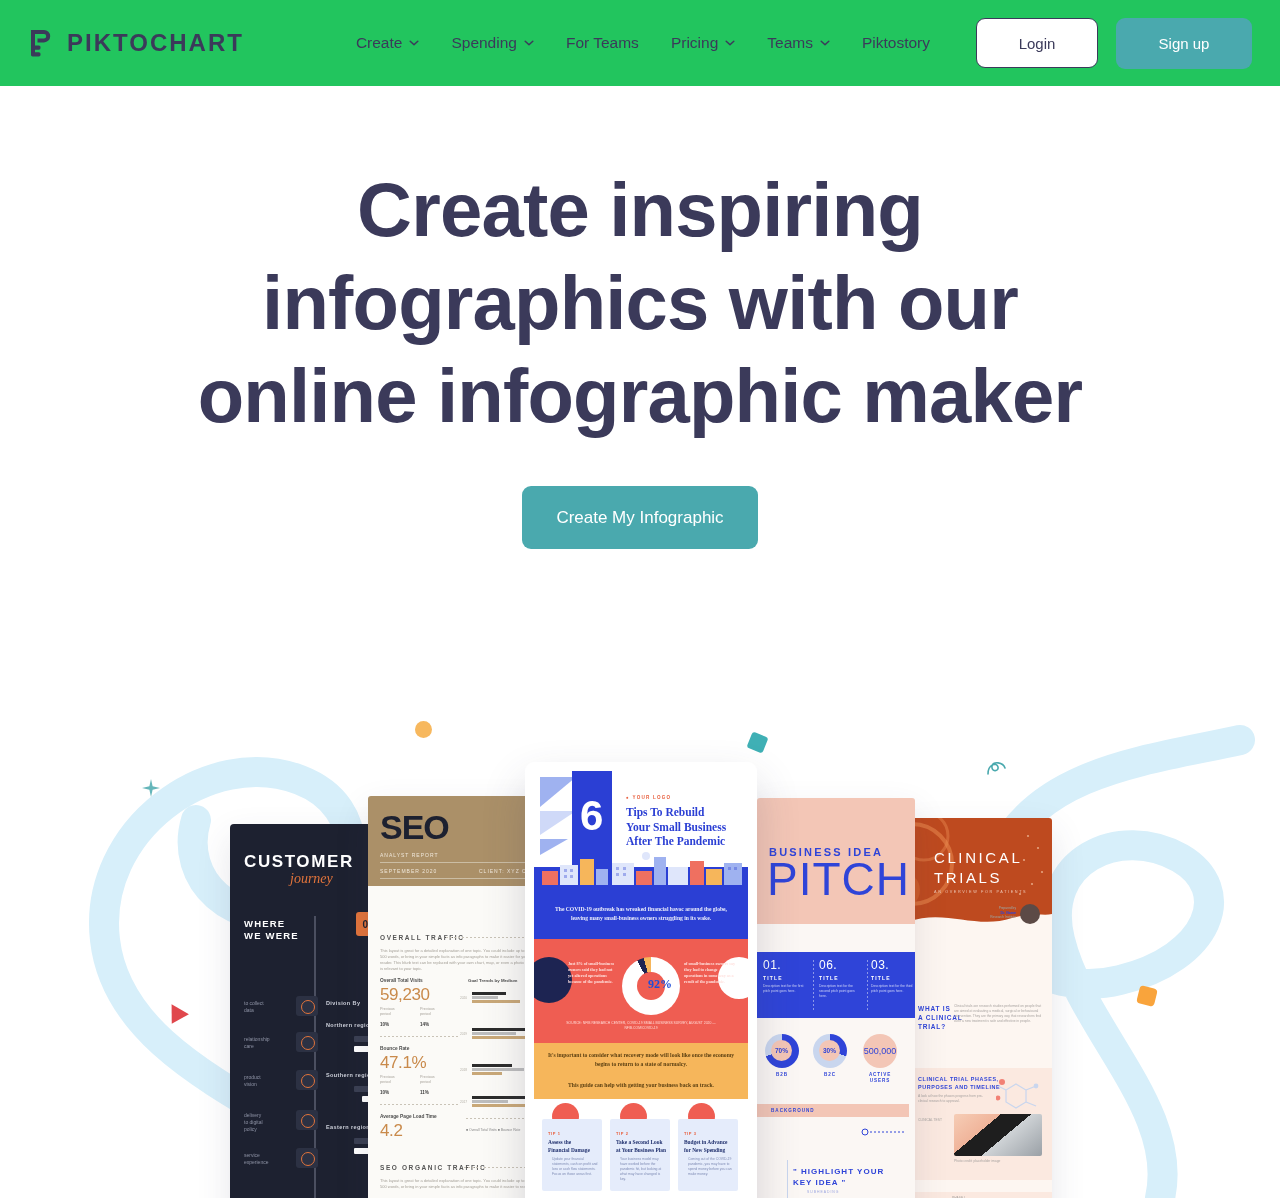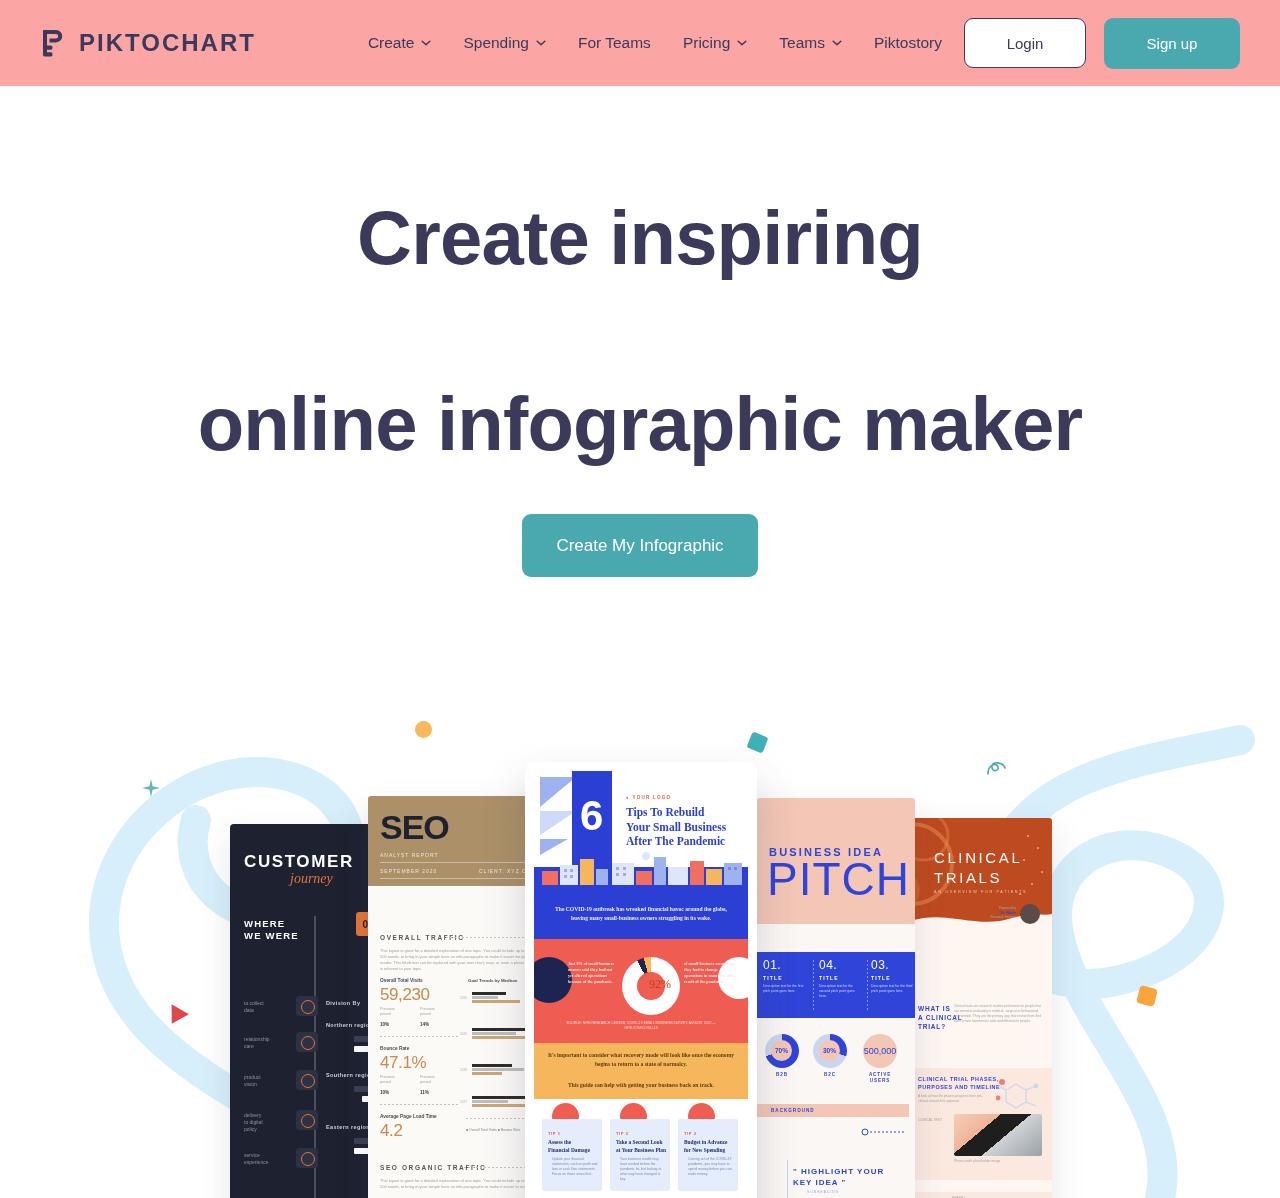--- a/index.html
+++ b/index.html
@@ -7,22 +7,22 @@
   body {
     font-family:"Liberation Sans", sans-serif;
     background:#ffffff;
     color:#3b3a5a;
     -webkit-font-smoothing:antialiased;
   }
 
   
   .site-header{
     position:relative; width:1280px; height:86px;
-    display:flex; align-items:center; padding:0 40px;
-    background:#fca5a5; z-index:50;
+    display:flex; align-items:center; padding:0 28px;
+    background:#22c55e; z-index:50;
   }
   .brand{ display:flex; align-items:center; gap:11px; cursor:pointer; }
   .brand-mark{ width:28px; height:30px; flex:0 0 auto; }
   .brand-text{
     font-size:24px; font-weight:700; letter-spacing:2.0px;
     color:#3b3a5a; line-height:1;
   }
   .main-nav{
     display:flex; align-items:center; gap:0;
     margin-left:96px;
@@ -44,21 +44,21 @@
   .btn-signup{
     width:136px; height:51px; border:none; border-radius:9px;
     background:#4aa9ae; color:#fff; font-size:15px;
     font-family:inherit; cursor:pointer;
     display:flex; align-items:center; justify-content:center;
   }
 
   
   .hero{ position:relative; width:1280px; text-align:center; z-index:20; }
   .hero-title{
-    margin-top:105px;
+    margin-top:77px;
     font-size:76px; line-height:93px; font-weight:700;
     color:#3b3a5a; letter-spacing:-0.8px;
   }
   .hero-cta{
     margin-top:44px;
     display:inline-flex; align-items:center; justify-content:center;
     height:63px; padding:0 34px; border:none; border-radius:9px;
     background:#4aa9ae; color:#fff; font-size:17px;
     font-family:inherit; cursor:pointer;
   }
@@ -162,21 +162,21 @@
   .tp-bandtxt{ position:absolute; left:16px; right:16px; top:134px;
      color:#eceefb; font-family:"Liberation Serif",serif; font-weight:700;
      font-size:5.6px; line-height:8.5px; text-align:center; }
   .tp-red{ position:absolute; left:0; right:0; top:168px; height:104px;
      background:#ef5d52; }
   .tp-donut{ position:absolute; left:88px; top:186px; width:58px; height:58px;
      border-radius:50%; }
   .tp-donuthole{ position:absolute; left:103px; top:201px; width:28px;height:28px;
      border-radius:50%; background:#ef5d52; }
   .tp-92{ position:absolute; left:88px; top:206px; width:76px; text-align:center;
-     color:#c2410c; font-family:"Liberation Serif",serif; font-weight:400;
+     color:#1d4ed8; font-family:"Liberation Serif",serif; font-weight:700;
      font-size:12px; }
   .tp-lcirc{ position:absolute; left:-8px; top:186px; width:46px;height:46px;
      border-radius:50%; background:#1d2452; }
   .tp-rcirc{ position:absolute; right:-12px; top:186px; width:42px;height:42px;
      border-radius:50%; background:#fff; }
   .tp-redtxt{ position:absolute; font-size:4.2px; line-height:6px; color:#ffe2df;
      font-family:"Liberation Serif",serif; font-weight:700; }
   .tp-src{ position:absolute; left:24px; right:24px; top:250px; text-align:center;
      font-size:3.4px; line-height:5px; color:#ffd9d4; }
   .tp-yellow{ position:absolute; left:0;right:0; top:272px; height:56px;
@@ -327,21 +327,21 @@
 
   <div class="header-actions">
     <button class="btn-login">Login</button>
     <button class="btn-signup">Sign up</button>
   </div>
 </header>
 
 <section class="hero">
   <h1 class="hero-title">
     <span>Create inspiring</span><br>
-    <br>
+    <span>infographics with our</span><br>
     <span>online infographic maker</span>
   </h1>
   <button class="hero-cta">Create My Infographic</button>
 </section>
 
 <div class="stage">
 
   <svg class="swoosh" viewBox="0 0 1280 558">
     <path d="M390 558 C 300 470 120 430 105 300 C 92 190 210 105 300 140
              C 372 168 360 250 300 270 C 235 292 178 240 196 180" fill="none" stroke="#d7effa" stroke-width="30" stroke-linecap="round"></path>
@@ -549,21 +549,21 @@
       <div class="pt-big">PITCH</div>
 
       <div class="pt-blue"></div>
       <div class="pt-col" style="left:6px;">
         <div class="pt-cn">01.</div>
         <div class="pt-ct">TITLE</div>
         <div class="pt-cb">Description text for the first pitch point goes here.</div>
       </div>
       <div class="pt-vdiv" style="left:56px;"></div>
       <div class="pt-col" style="left:62px;">
-        <div class="pt-cn">04.</div>
+        <div class="pt-cn">06.</div>
         <div class="pt-ct">TITLE</div>
         <div class="pt-cb">Description text for the second pitch point goes here.</div>
       </div>
       <div class="pt-vdiv" style="left:110px;"></div>
       <div class="pt-col" style="left:114px;">
         <div class="pt-cn">03.</div>
         <div class="pt-ct">TITLE</div>
         <div class="pt-cb">Description text for the third pitch point goes here.</div>
       </div>
 

